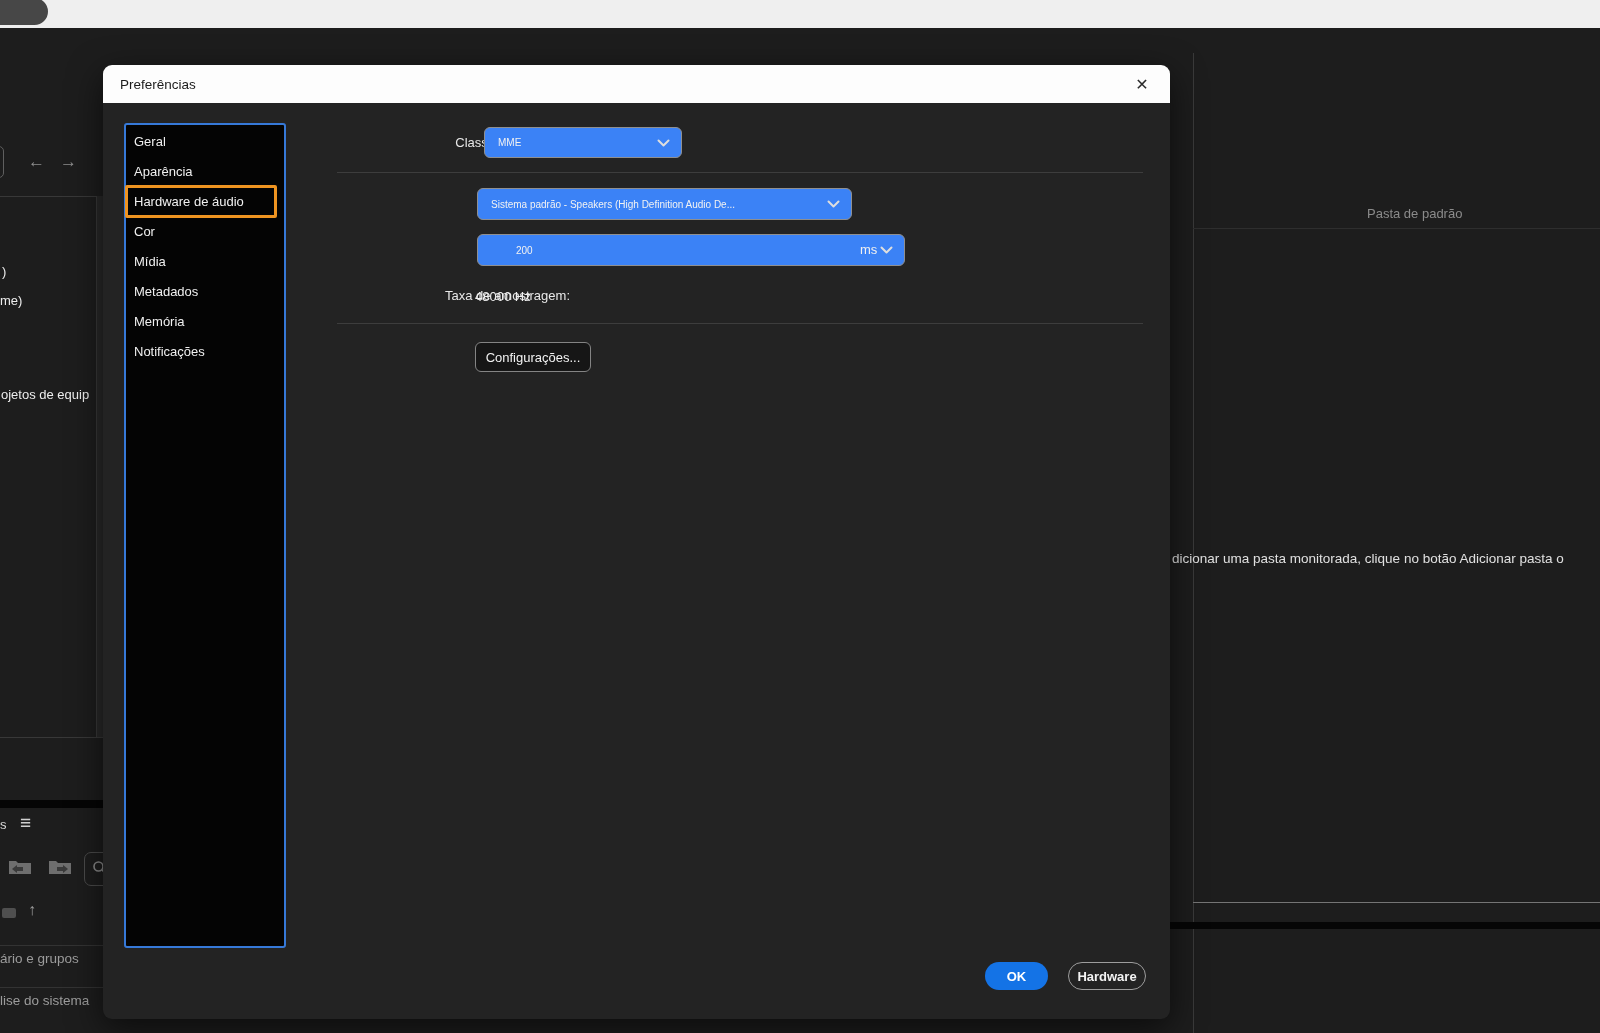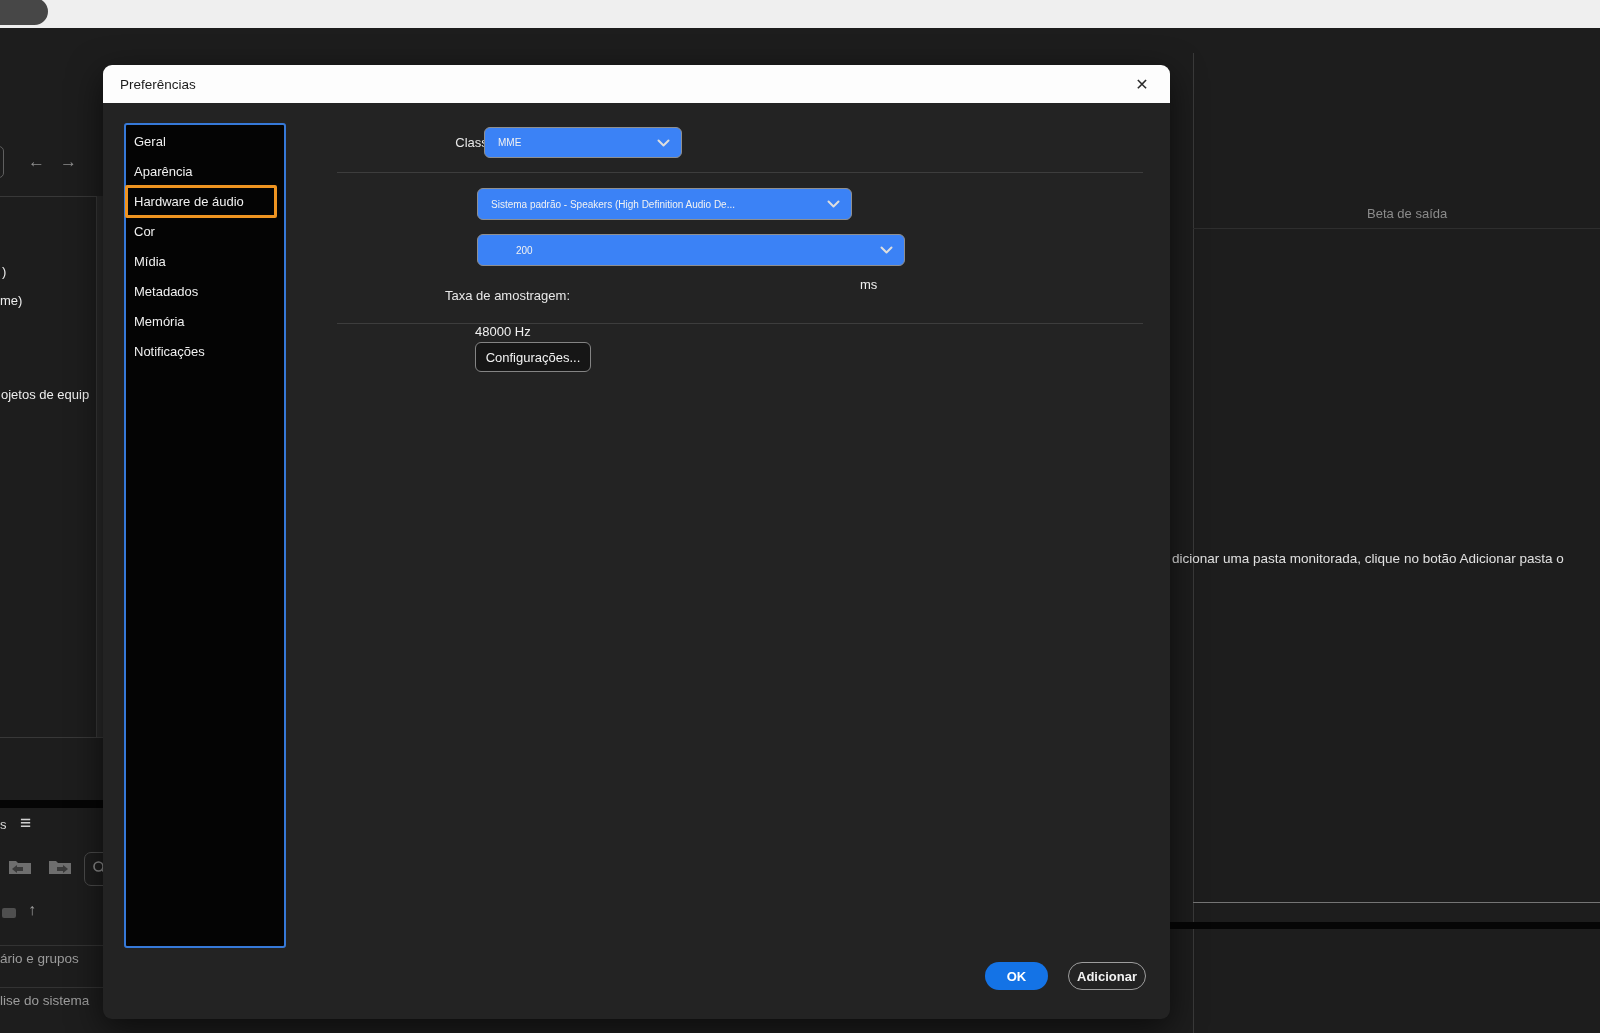--- a/index.html
+++ b/index.html
@@ -42,21 +42,21 @@
   .side-item{height:30px;line-height:30px;padding-left:8px;color:#f0f0f0;font-size:13px;white-space:nowrap;cursor:default;}
   #highlight-box{left:22px;top:120px;width:152px;height:33px;border:3.5px solid var(--highlight,#ef9421);
     border-radius:2px;box-sizing:border-box;pointer-events:none;}
 
   .field-label{left:234px;width:244px;text-align:right;color:#e8e8e8;font-size:13px;white-space:nowrap;}
   .dropdown{background:#3b82f6;border:1.5px solid #8f8f8f;border-radius:6px;box-sizing:border-box;
     display:flex;align-items:center;color:#f2f2f2;font-size:10px;cursor:pointer;}
   .dropdown .val{padding-left:13px;flex:1;white-space:nowrap;overflow:hidden;}
   .dropdown .chev{flex:0 0 auto;margin-right:11px;display:flex;}
   .divider{left:234px;width:806px;height:1px;background:#3d3d3d;}
-  .static-val{color:#f0f0f0;font-size:13px;white-space:nowrap;margin-top:35px;}
+  .static-val{color:#f0f0f0;font-size:13px;white-space:nowrap;}
   #settings-btn{left:372px;top:277px;width:116px;height:30px;background:#161616;border:1.5px solid #848484;
     border-radius:6px;box-sizing:border-box;color:#f2f2f2;font-size:13px;display:flex;align-items:center;
     justify-content:center;cursor:pointer;white-space:nowrap;}
   #ok-btn{left:882px;top:897px;width:63px;height:28px;border-radius:14px;background:var(--accent,#1473e6);
     color:#fff;font-size:13px;font-weight:bold;display:flex;align-items:center;justify-content:center;cursor:pointer;}
   #cancel-btn{left:965px;top:897px;width:78px;height:28px;border-radius:14px;background:transparent;
     border:1.5px solid #9d9d9d;box-sizing:border-box;color:#f2f2f2;font-size:13px;font-weight:bold;
     display:flex;align-items:center;justify-content:center;cursor:pointer;}
 </style>
 </head>
@@ -98,21 +98,21 @@
     </svg>
   </div>
   <div class="abs" style="left:2px;top:908px;width:14px;height:10px;background:#4f4f4f;border-radius:2px;"></div>
   <span class="abs" style="left:28px;top:901px;color:#9a9a9a;font-size:16px;font-weight:bold;">↑</span>
   <div class="abs hline" style="left:0;top:945px;width:103px;background:#333;"></div>
   <span class="abs frag-dim" style="left:0;top:951px;">ário e grupos</span>
   <div class="abs hline" style="left:0;top:987px;width:103px;background:#333;"></div>
   <span class="abs frag-dim" style="left:0;top:993px;">lise do sistema</span>
 
   <div class="abs vline" style="left:1193px;top:53px;height:980px;background:#3a3a3a;"></div>
-  <span id="right-col-header" class="abs" style="left:1367px;top:206px;">Beta de saída</span>
+  <span id="right-col-header" class="abs" style="left:1367px;top:206px;">Pasta de padrão</span>
   <div class="abs hline" style="left:1193px;top:228px;width:407px;background:#2e2e2e;"></div>
   <span id="watch-hint" class="abs" style="left:1172px;top:551px;">dicionar uma pasta monitorada, clique no botão Adicionar pasta o</span>
   <div class="abs hline" style="left:1193px;top:902px;width:407px;background:#757575;"></div>
   <div class="abs" style="left:1170px;top:922px;width:430px;height:7px;background:#060606;"></div>
 
   <div id="dialog" class="abs">
 
     <div id="prefs-sidebar" class="abs">
       <div class="side-item">Geral</div>
       <div class="side-item">Aparência</div>
@@ -164,16 +164,16 @@
     <span class="abs static-val" style="left:757px;top:177px;">ms</span>
 
     <div class="abs field-label" style="top:216px;line-height:30px;width:233px;">Taxa de amostragem:</div>
     <span class="abs static-val" style="left:372px;top:224px;">48000 Hz</span>
 
     <div class="abs divider" style="top:258px;"></div>
 
     <div id="settings-btn" class="abs">Configurações...</div>
 
     <div id="ok-btn" class="abs">OK</div>
-    <div id="cancel-btn" class="abs">Adicionar</div>
+    <div id="cancel-btn" class="abs">Hardware</div>
   </div>
 
 </div>
 
 </body></html>

